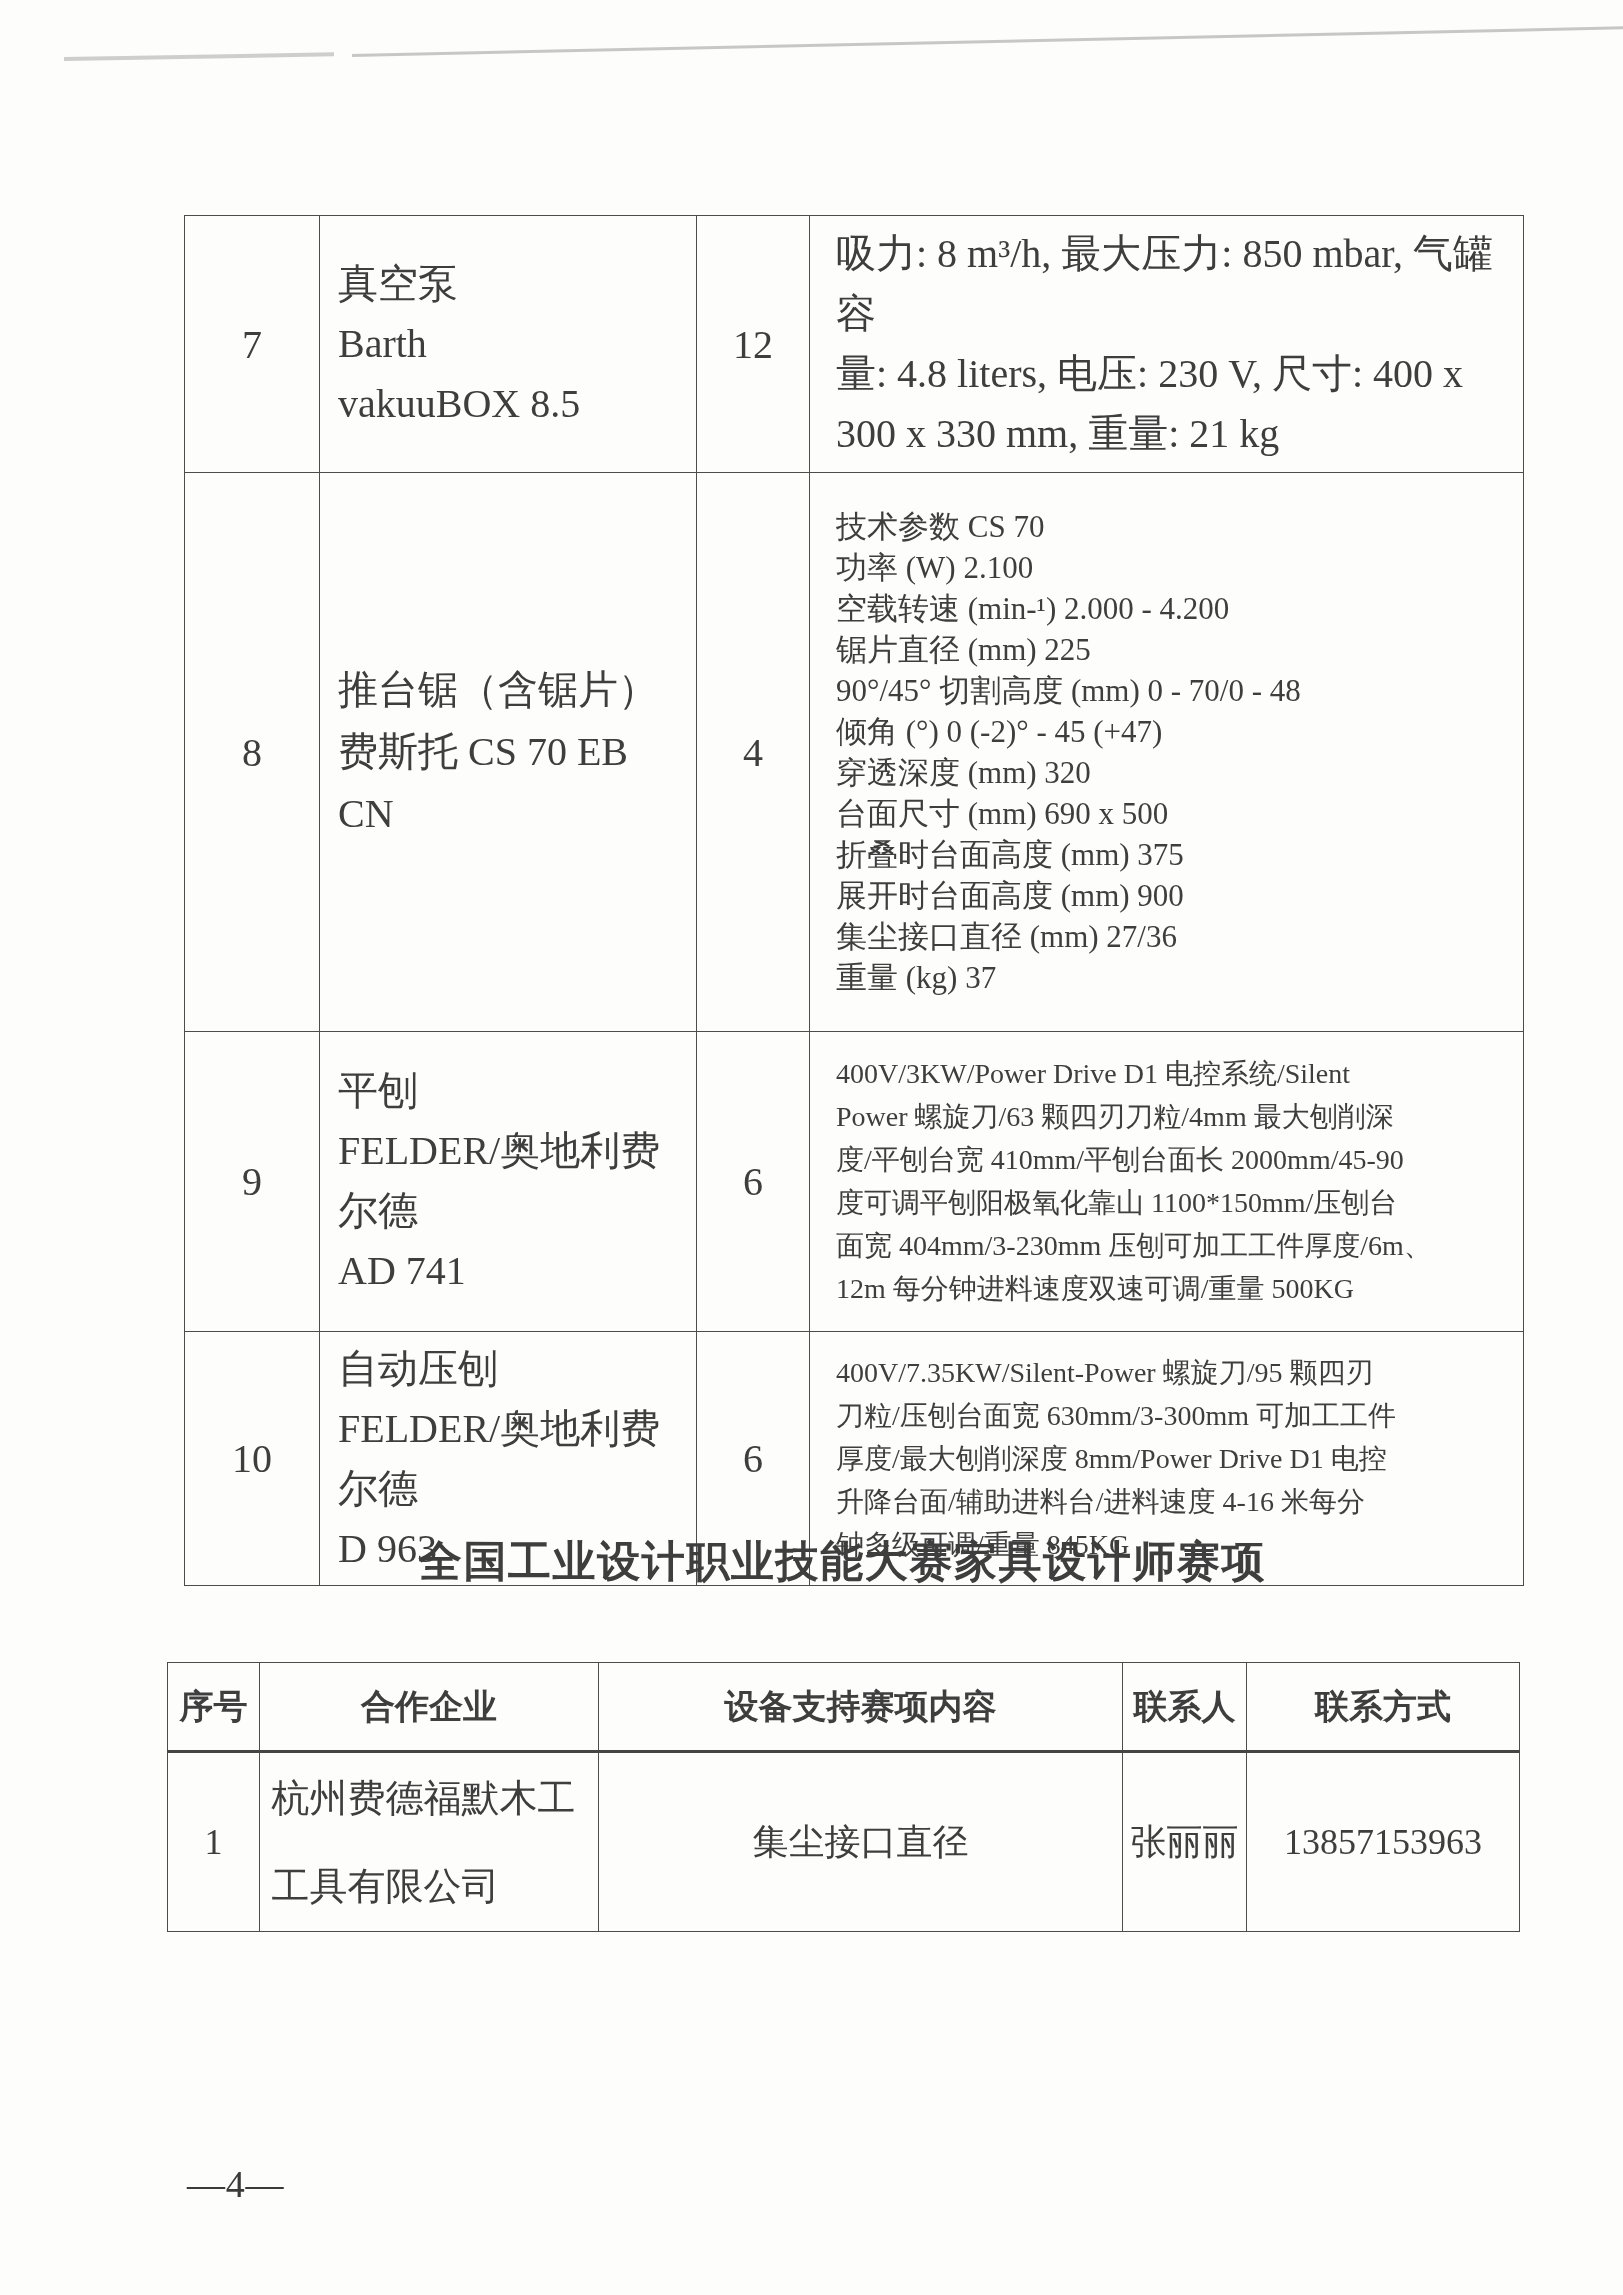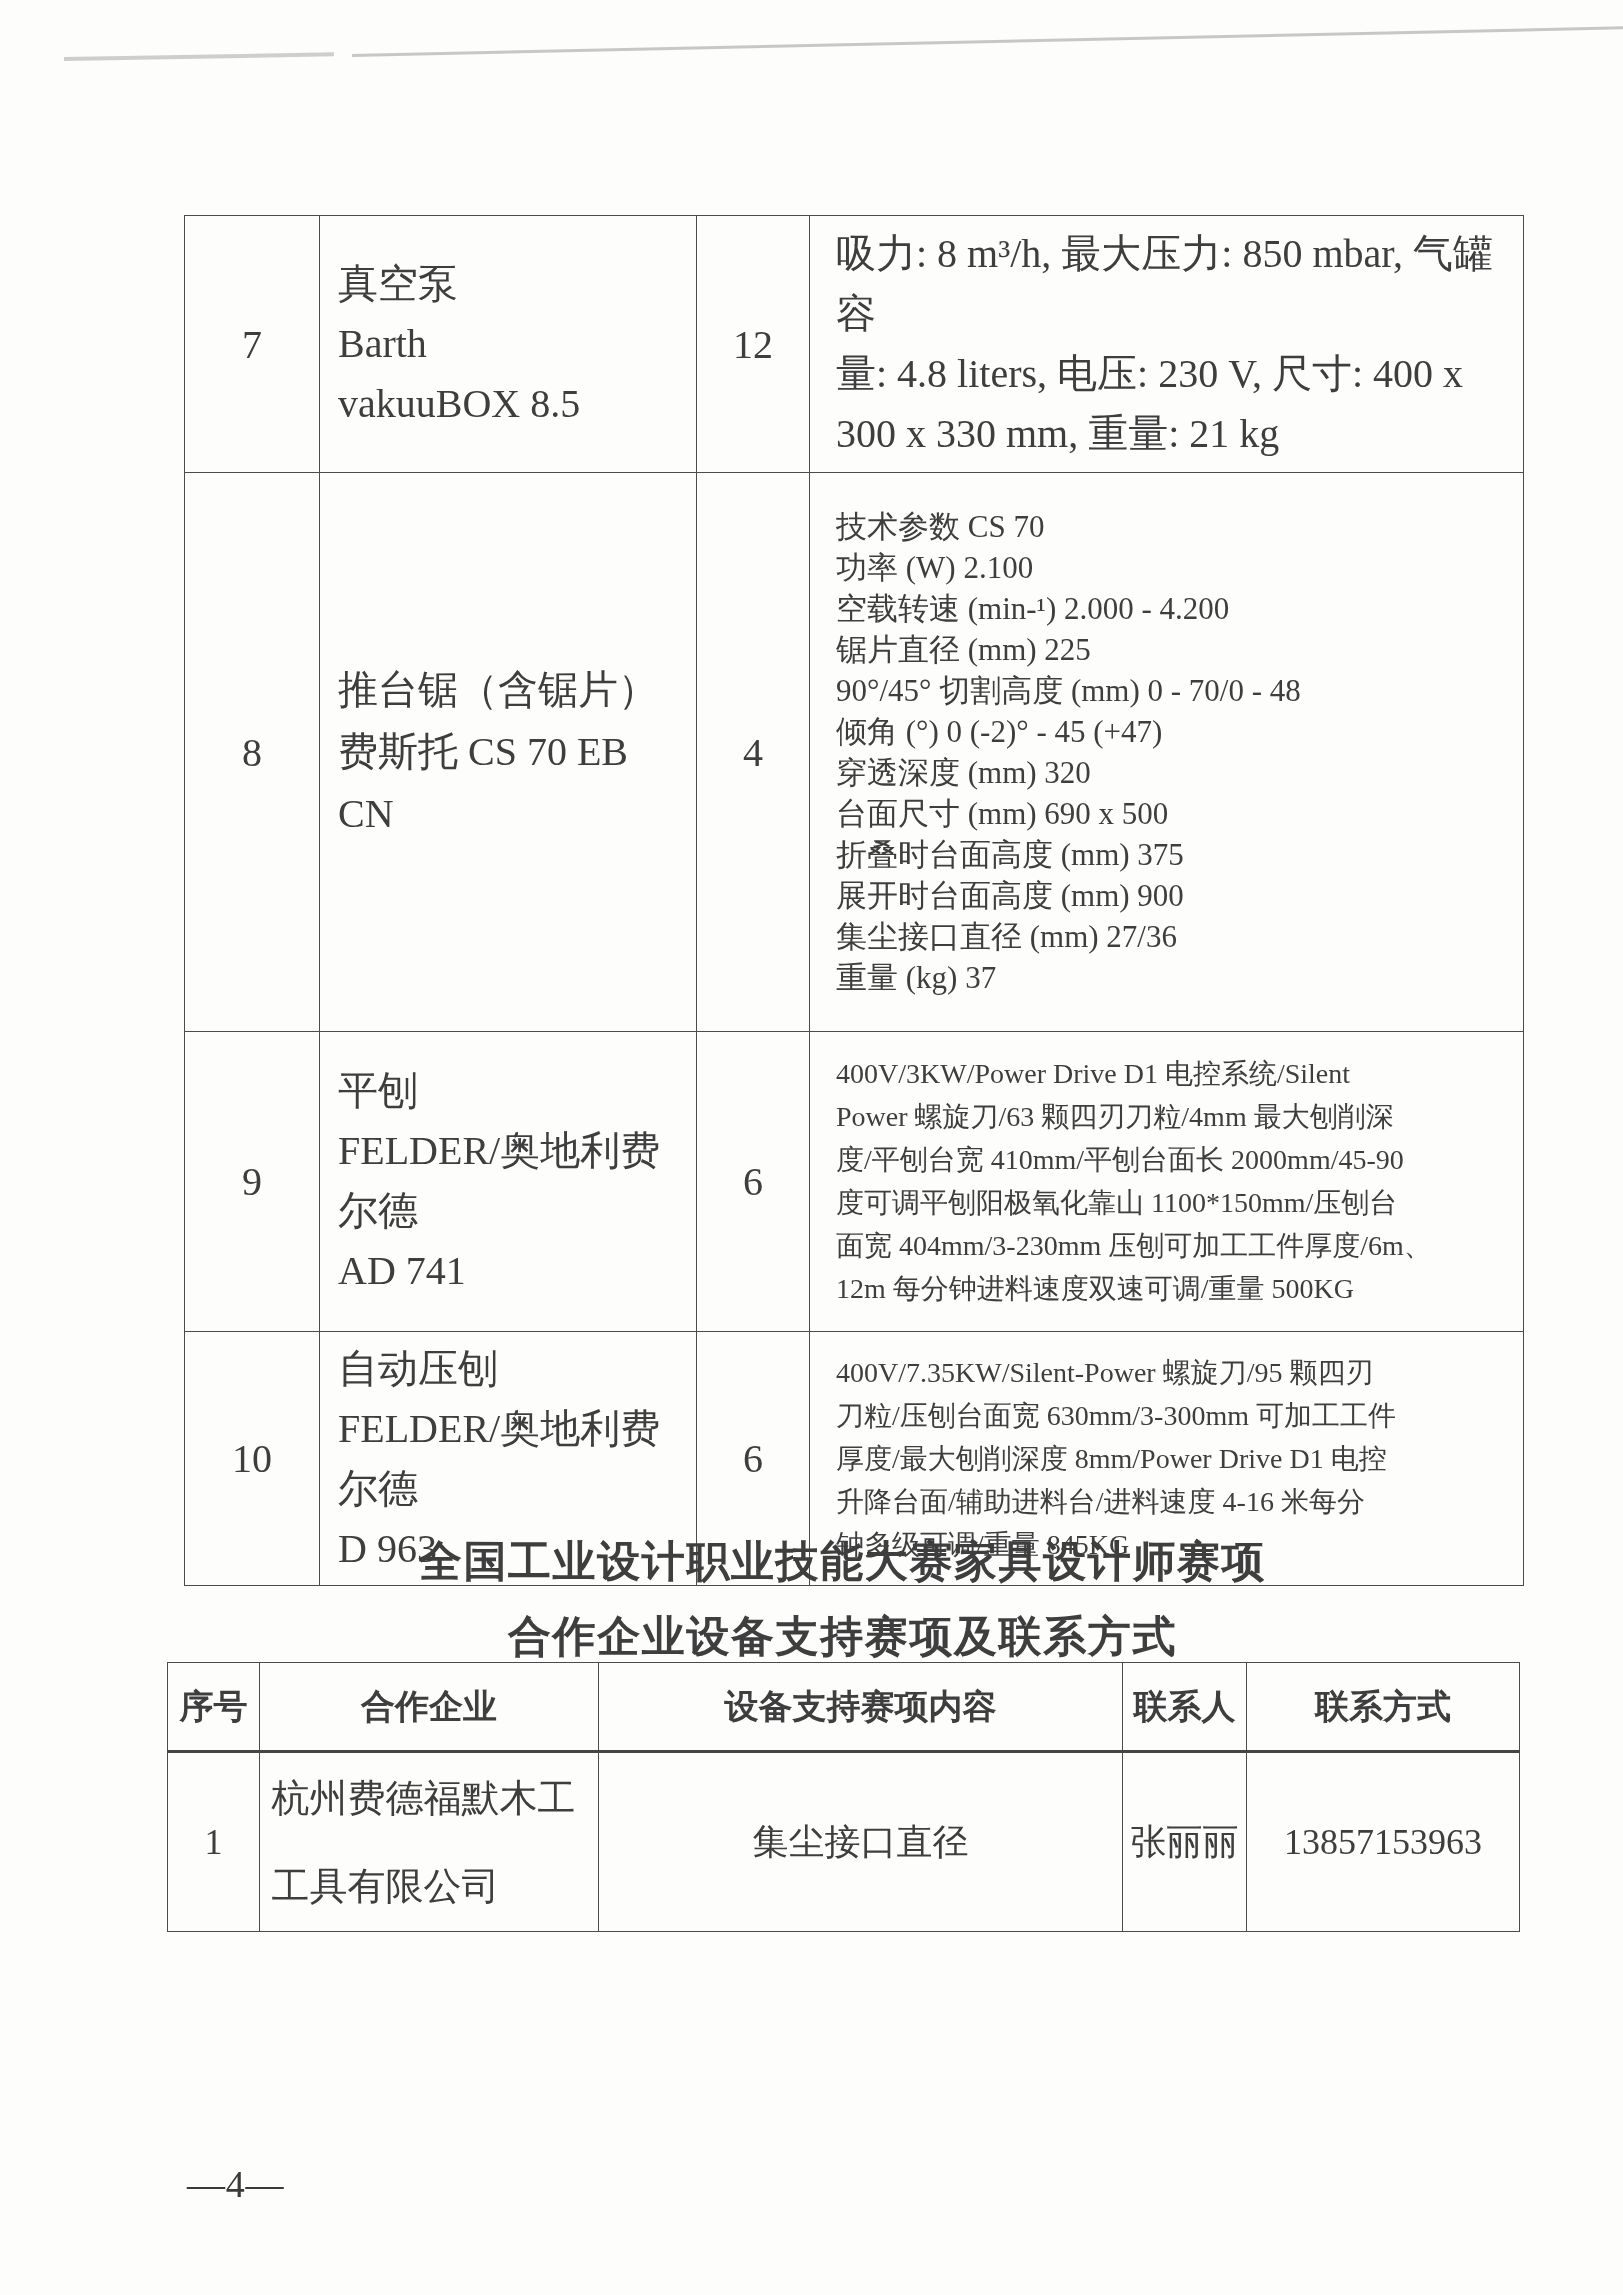--- a/index.html
+++ b/index.html
@@ -169,21 +169,20 @@
         <td class="desc ml">400V/7.35KW/Silent-Power 螺旋刀/95 颗四刃
 刀粒/压刨台面宽 630mm/3-300mm 可加工工件
 厚度/最大刨削深度 8mm/Power Drive D1 电控
 升降台面/辅助进料台/进料速度 4-16 米每分
 钟多级可调/重量 845KG</td>
       </tr>
     </tbody>
   </table>
 
   <div class="title line1">全国工业设计职业技能大赛家具设计师赛项</div>
-  <div class="title line2">合作企业设备支持赛项及联系方式</div>
 
   <table id="t2">
     <colgroup>
       <col class="c2-no">
         <col class="c2-company">
         <col class="c2-content">
         <col class="c2-contact">
         <col class="c2-phone">
     </colgroup>
     <thead>

